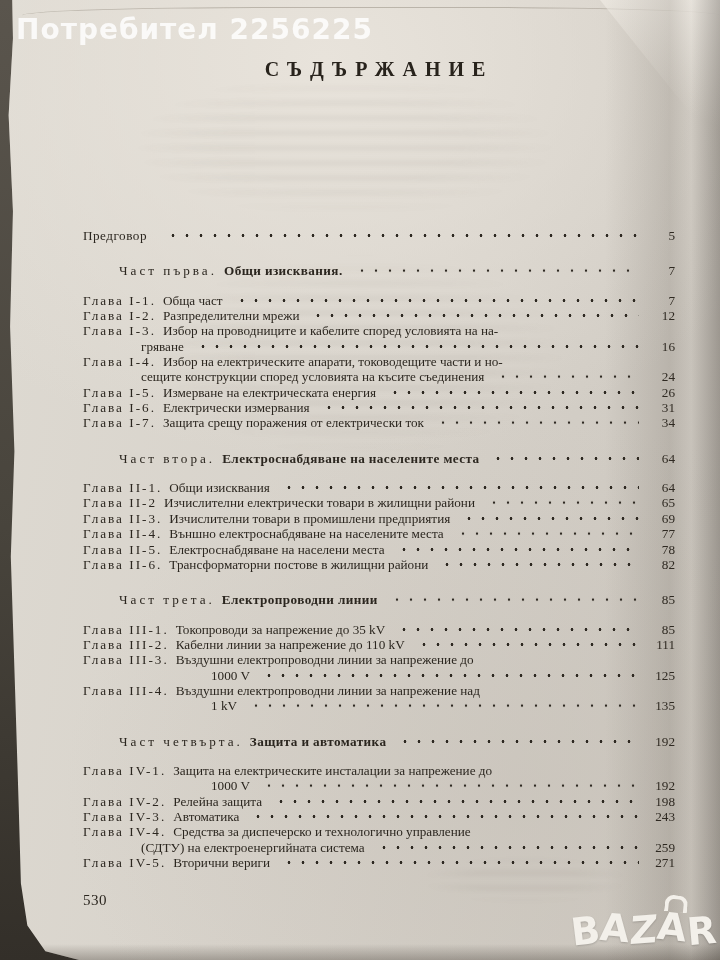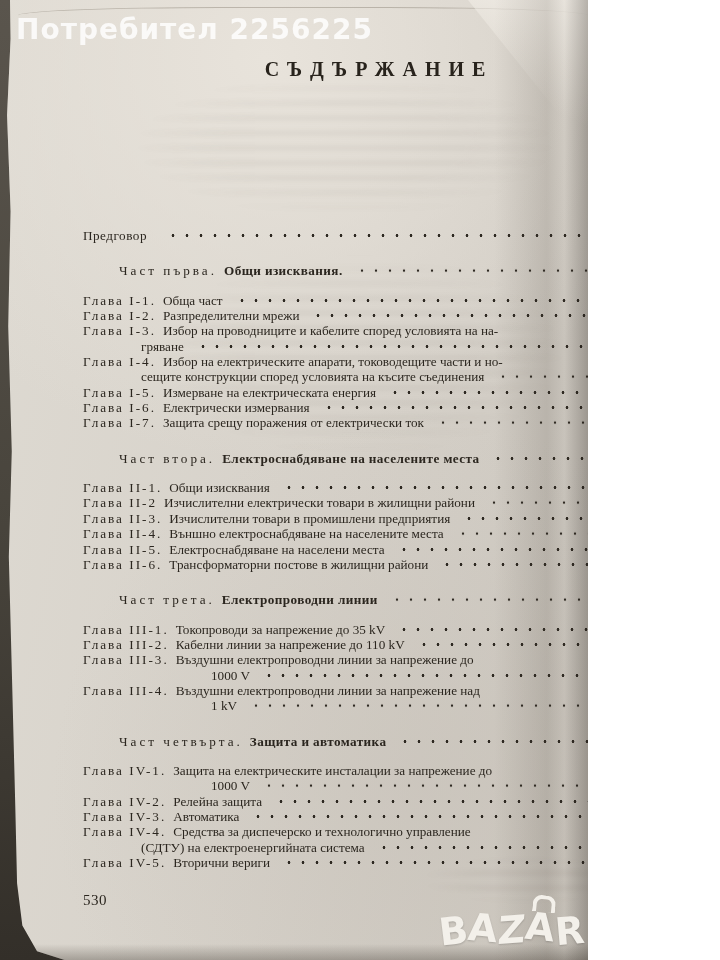--- a/index.html
+++ b/index.html
@@ -1,17 +1,17 @@
 <!DOCTYPE html>
 <html><head>
 <meta charset="utf-8">
 <style>
   html,body{margin:0;padding:0;}
   body{width:720px;height:960px;overflow:hidden;font-family:"Liberation Serif","DejaVu Serif",serif;}
-  .photo{position:relative;width:588px;height:960px;background:linear-gradient(180deg,#5a554d 0%,#48443c 55%,#332f29 100%);}
+  .photo{position:relative;width:720px;height:960px;background:linear-gradient(180deg,#5a554d 0%,#48443c 55%,#332f29 100%);}
 
   
   .paper{position:absolute;inset:0;
     clip-path:polygon(1.7% 0%,100% 0%,100% 100%,11% 100%,6.3% 99.1%,3.8% 96.4%,2.9% 92%,2.6% 84%,2.1% 72%,1.5% 58%,2.0% 47%,1.4% 34%,1.8% 22%,1.2% 12%,1.8% 4%);
     background:
       radial-gradient(120% 70% at 45% 6%, #e8e3db 0%, rgba(232,227,219,0) 60%),
       radial-gradient(90% 55% at 72% 82%, rgba(198,192,183,.55), rgba(198,192,183,0) 70%),
       linear-gradient(100deg,#dedad2 0%,#d6d1c9 55%,#ccc7bf 100%);}
   .top-line{position:absolute;top:7px;left:3%;right:0;height:16px;
     border-top:1px solid rgba(110,100,86,.35);border-radius:50%/12px;}

